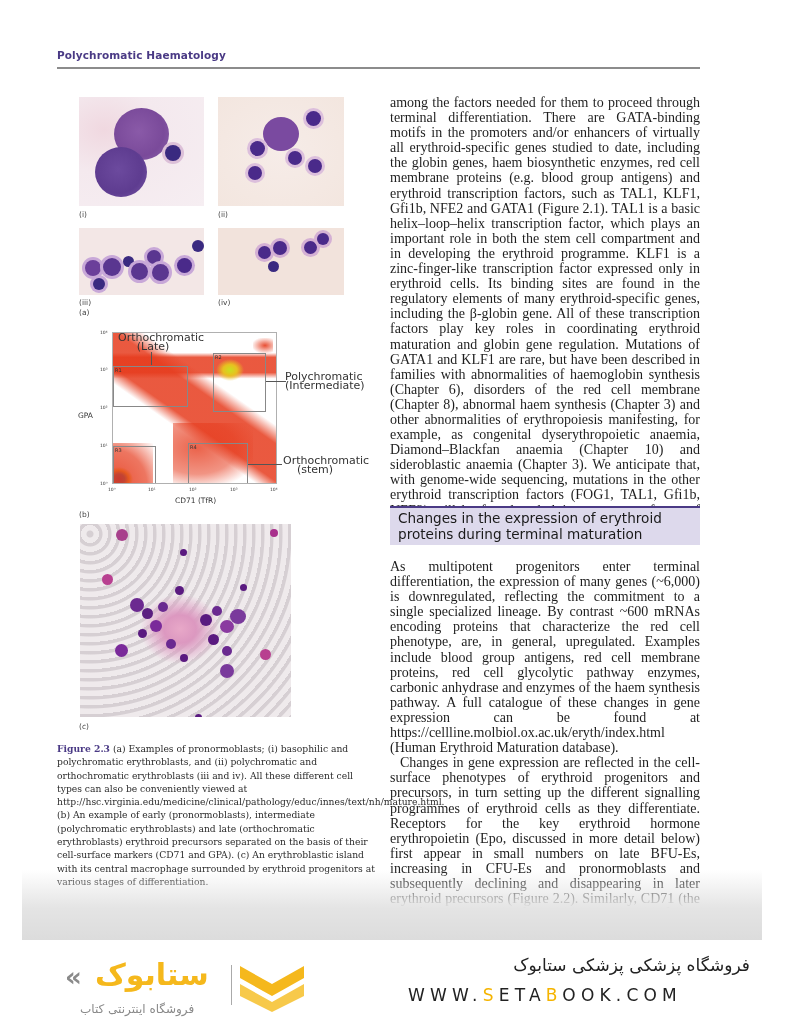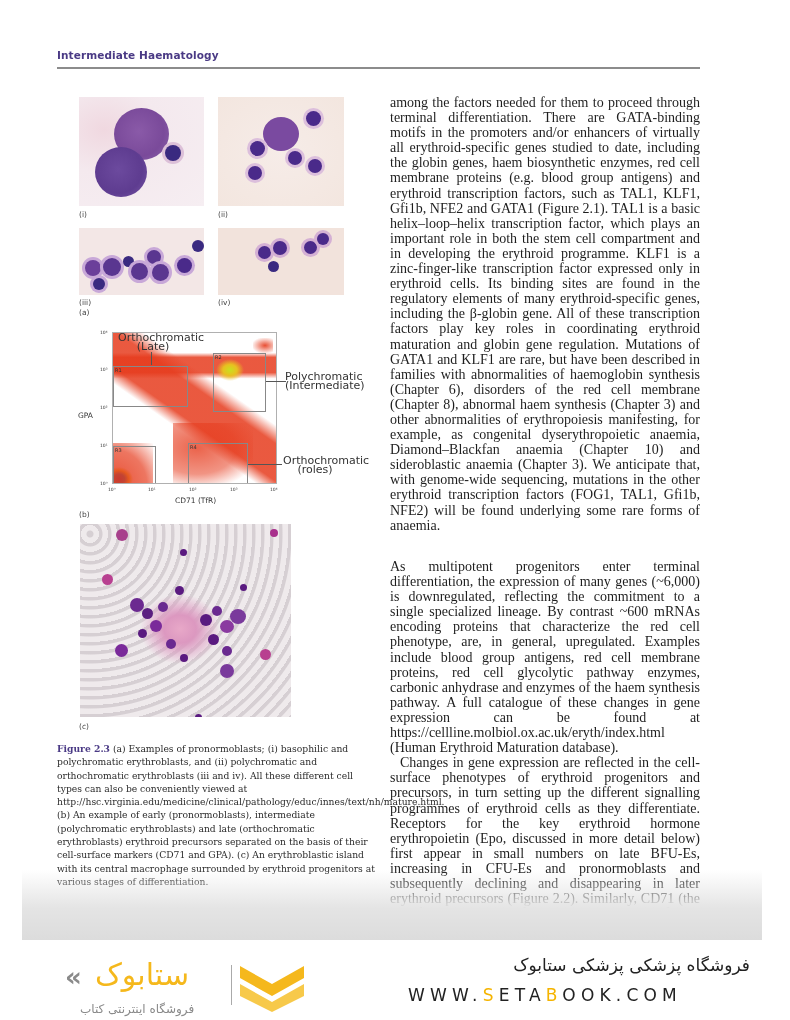--- a/index.html
+++ b/index.html
@@ -44,31 +44,31 @@
   .section-title { font-family: "DejaVu Sans", sans-serif; font-size: 13.6px; line-height: 15.5px; color: #1a1a1a; font-weight: 500; }
 
   
   .footer { position: absolute; left: 0; top: 940px; width: 790px; height: 80px; background: #fff; }
   .fa-title { position: absolute; left: 470px; top: 955px; width: 280px; font-family: "DejaVu Sans", sans-serif;
     font-size: 17px; direction: rtl; text-align: right; color: #222; }
   .fa-url { position: absolute; left: 408px; top: 985px; font-family: "DejaVu Sans", sans-serif;
     font-size: 17px; letter-spacing: 5.2px; color: #222; }
   .fa-url .y { color: #f5b400; }
   .logo-text { position: absolute; left: 63px; top: 957px; font-family: "DejaVu Sans", sans-serif; font-size: 30px;
-    font-weight: normal; color: #f5b81c; letter-spacing: -1px; }
+    font-weight: bold; color: #f5b81c; letter-spacing: -1px; }
   .logo-arrows { position: absolute; left: 65px; top: 962px; font-family: "DejaVu Sans", sans-serif; font-size: 26px; color: #8a8a8a; font-weight: bold; }
   .logo-sub { position: absolute; left: 80px; top: 1002px; font-family: "DejaVu Sans", sans-serif; font-size: 12px; color: #8a8a8a; direction: rtl; }
   .logo-divider { position: absolute; left: 231px; top: 965px; width: 1px; height: 40px; background: #aaa; }
 </style>
 </head>
 <body>
 
 <div class="page">
 
-  <div class="running-head">Intermediate Haematology</div>
+  <div class="running-head">Polychromatic Haematology</div>
   <div class="head-rule"></div>
 
   <div class="micro" style="left:79px; top:97px; width:125px; height:109px; background: radial-gradient(ellipse at 20% 30%, #f0d8e0 0%, #f4e9ee 40%, #f6eef2 100%);">
     <div class="cell" style="left:35px; top:11px; width:55px; height:52px; background: radial-gradient(circle at 45% 45%, #8a5aa8 0%, #7a4a9a 60%, #8c63ad 100%);"></div>
     <div class="cell" style="left:16px; top:50px; width:52px; height:50px; background: radial-gradient(circle at 45% 45%, #6c4a9e 0%, #5e3c90 60%, #7a58a8 100%);"></div>
     <div class="cell" style="left:86px; top:48px; width:16px; height:16px; background:#3a2a80; box-shadow:0 0 0 3px #dcc0d8;"></div>
   </div>
   <div class="panel-label" style="left:79px; top:210px;">(i)</div>
 
   <div class="micro" style="left:218px; top:97px; width:126px; height:109px; background: radial-gradient(ellipse at 50% 50%, #f6ece8 0%, #f3e6df 100%);">
@@ -148,21 +148,21 @@
   <div class="leader-v" style="left:151px; top:352px; height:13px;"></div>
 
   <div class="plot-annot" style="left:285px; top:372px; width:60px;">
     <div>Polychromatic</div>
     <div>(Intermediate)</div>
   </div>
   <div class="leader" style="left:266px; top:381px; width:20px;"></div>
 
   <div class="plot-annot" style="left:283px; top:456px; width:64px;">
     <div>Orthochromatic</div>
-    <div>(roles)</div>
+    <div>(stem)</div>
   </div>
   <div class="leader" style="left:248px; top:464px; width:34px;"></div>
 
   <div class="panel-label" style="left:79px; top:510px;">(b)</div>
 
   <div class="micro" style="left:80px; top:524px; width:211px; height:193px;
        background:
          radial-gradient(ellipse 40px 35px at 100px 105px, #e8a8c8 0%, #dc98c0 40%, rgba(240,200,220,0) 100%),
          repeating-radial-gradient(circle at 10px 10px, #d6cfd3 0px, #d6cfd3 3px, #efeaec 4px, #efeaec 9px),
          #eee9ec;">
@@ -193,20 +193,23 @@
   <div class="panel-label" style="left:79px; top:722px;">(c)</div>
 
   <div class="caption">
     <span class="fig-label">Figure 2.3</span><span>  (a) Examples of pronormoblasts; (i) basophilic and polychromatic erythroblasts, and (ii) polychromatic and orthochromatic erythroblasts (iii and iv). All these different cell types can also be conveniently viewed at http://hsc.virginia.edu/medicine/clinical/pathology/educ/innes/text/nh/mature.html. (b) An example of early (pronormoblasts), intermediate (polychromatic erythroblasts) and late (orthochromatic erythroblasts) erythroid precursors separated on the basis of their cell-surface markers (CD71 and GPA). (c) An erythroblastic island with its central macrophage surrounded by erythroid progenitors at various stages of differentiation.</span>
   </div>
 
   <div class="body-col" style="top:95px;">
     <p>among the factors needed for them to proceed through terminal differentiation. There are GATA-binding motifs in the promoters and/or enhancers of virtually all erythroid-specific genes studied to date, including the globin genes, haem biosynthetic enzymes, red cell membrane proteins (e.g. blood group antigens) and erythroid transcription factors, such as TAL1, KLF1, Gfi1b, NFE2 and GATA1 (Figure 2.1). TAL1 is a basic helix–loop–helix transcription factor, which plays an important role in both the stem cell compartment and in developing the erythroid programme. KLF1 is a zinc-finger-like transcription factor expressed only in erythroid cells. Its binding sites are found in the regulatory elements of many erythroid-specific genes, including the β-globin gene. All of these transcription factors play key roles in coordinating erythroid maturation and globin gene regulation. Mutations of GATA1 and KLF1 are rare, but have been described in families with abnormalities of haemoglobin synthesis (Chapter 6), disorders of the red cell membrane (Chapter 8), abnormal haem synthesis (Chapter 3) and other abnormalities of erythropoiesis manifesting, for example, as congenital dyserythropoietic anaemia, Diamond–Blackfan anaemia (Chapter 10) and sideroblastic anaemia (Chapter 3). We anticipate that, with genome-wide sequencing, mutations in the other erythroid transcription factors (FOG1, TAL1, Gfi1b, NFE2) will be found underlying some rare forms of anaemia.</p>
   </div>
 
+  <div class="section-box">
+    <div class="section-title">Changes in the expression of erythroid proteins during terminal maturation</div>
+  </div>
 
   <div class="body-col" style="top:559px;">
     <p>As multipotent progenitors enter terminal differentiation, the expression of many genes (~6,000) is downregulated, reflecting the commitment to a single specialized lineage. By contrast ~600 mRNAs encoding proteins that characterize the red cell phenotype, are, in general, upregulated. Examples include blood group antigens, red cell membrane proteins, red cell glycolytic pathway enzymes, carbonic anhydrase and enzymes of the haem synthesis pathway. A full catalogue of these changes in gene expression can be found at https://cellline.molbiol.ox.ac.uk/eryth/index.html (Human Erythroid Maturation database).</p>
     <p class="indent">Changes in gene expression are reflected in the cell-surface phenotypes of erythroid progenitors and precursors, in turn setting up the different signalling programmes of erythroid cells as they differentiate. Receptors for the key erythroid hormone erythropoietin (Epo, discussed in more detail below) first appear in small numbers on late BFU-Es, increasing in CFU-Es and pronormoblasts and subsequently declining and disappearing in later erythroid precursors (Figure 2.2). Similarly, CD71 (the transferrin receptor, TfR), which allows transferrin-bound iron to be taken into the cell, is present on early haemopoietic cells but is considerably upregulated on cells that are actively synthesizing haemoglobin, reaching a peak of 800,000 molecules per cell on polychromatic normoblasts. CD71 levels diminish in the</p>
   </div>
 
   <div class="page-shade"></div>
 </div>
 
 <div class="footer"></div>

